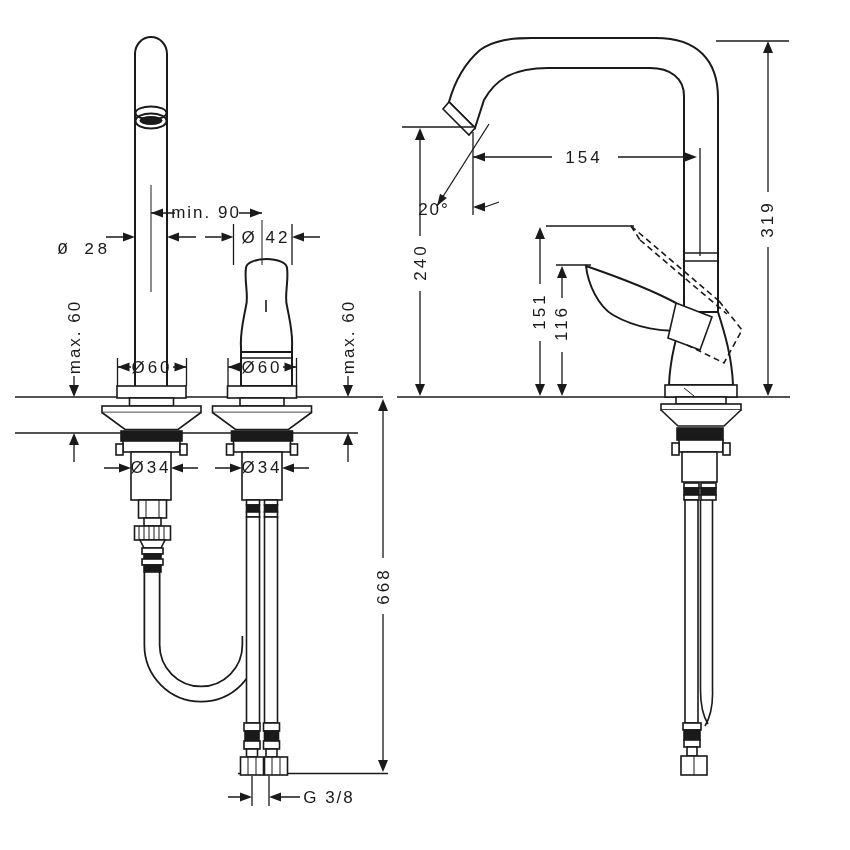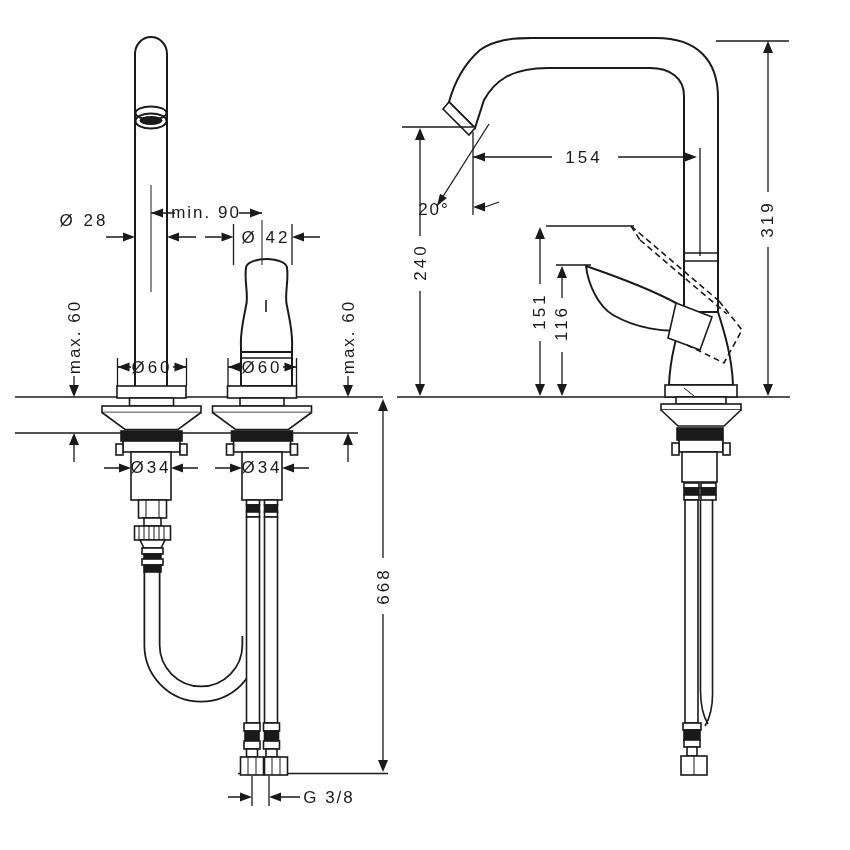--- a/index.html
+++ b/index.html
@@ -236,21 +236,21 @@
       <polygon points="540,396 535,384 545,384"></polygon>
       <polygon points="562,266 557,278 567,278"></polygon>
       <polygon points="562,396 557,384 567,384"></polygon>
       <polygon points="437,206 446.8,198 440,193.8"></polygon>
       <polygon points="473,207 485,202.5 485,211.5"></polygon>
     </g>
   </g>
 </svg>
 
   <div class="dim word" style="left:206px; top:212px;">min. 90</div>
-  <div class="dim" style="left:84px; top:220px;">Ø 28</div>
+  <div class="dim" style="left:84px; top:249px;font-family:Liberation Mono, monospace;">Ø 28</div>
   <div class="dim" style="left:266px; top:237px;">Ø 42</div>
   <div class="dim rot word" style="left:74px; top:337px;">max. 60</div>
   <div class="dim rot word" style="left:348px; top:337px;">max. 60</div>
   <div class="dim" style="left:152px; top:367px;">Ø60</div>
   <div class="dim" style="left:262px; top:367px;">Ø60</div>
   <div class="dim" style="left:151px; top:467px;">Ø34</div>
   <div class="dim" style="left:262px; top:467px;">Ø34</div>
   <div class="dim rot" style="left:383px; top:586px;">668</div>
   <div class="dim word" style="left:329px; top:797px;text-align:center;">G 3/8</div>
 

